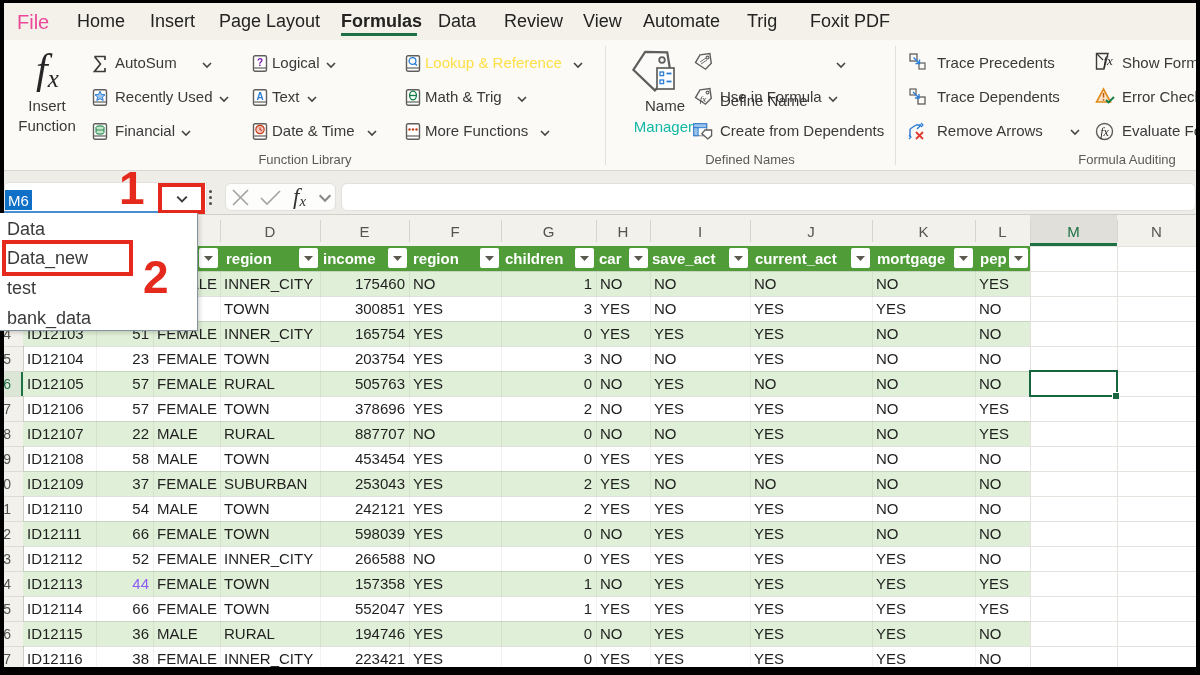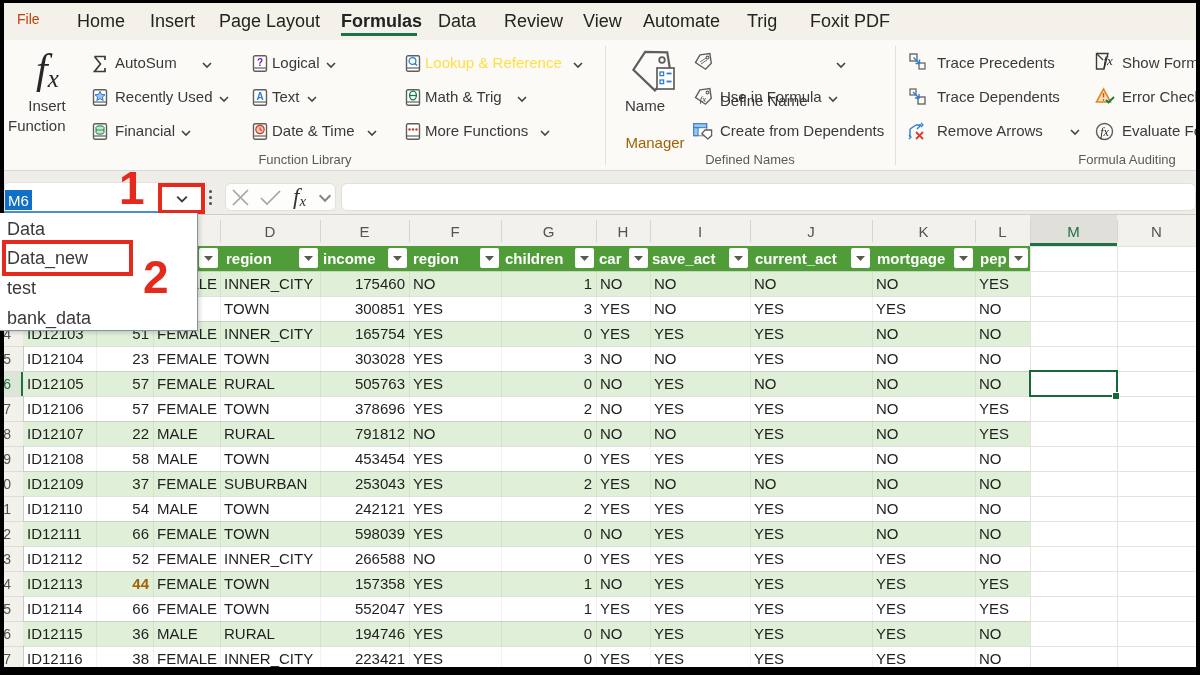--- a/index.html
+++ b/index.html
@@ -1,41 +1,41 @@
 <!DOCTYPE html>
 <html><head><meta charset="utf-8"><style>
 *{margin:0;padding:0;box-sizing:border-box;}
 body{font-family:"Liberation Sans",sans-serif;width:1200px;height:675px;overflow:hidden;background:#000;position:relative;}
 div{position:absolute;}
 svg{position:absolute;overflow:visible;}
 </style></head><body>
 <div style="left:4px;top:3px;width:1192px;height:664px;background:#fff;"></div>
 <div style="left:4px;top:3px;width:1192px;height:37px;background:#f3f1ea;"></div>
-<div style="left:17px;top:11px;font-size:14px;color:#c2410c;white-space:nowrap;">File</div>
+<div style="left:17px;top:11px;font-size:20px;color:#ec4899;white-space:nowrap;">File</div>
 <div style="left:77px;top:11px;font-size:18px;color:#242321;white-space:nowrap;">Home</div>
 <div style="left:150px;top:11px;font-size:18px;color:#242321;white-space:nowrap;">Insert</div>
 <div style="left:219px;top:11px;font-size:18px;color:#242321;white-space:nowrap;">Page Layout</div>
 <div style="left:341px;top:11px;font-size:18px;color:#242321;font-weight:bold;white-space:nowrap;">Formulas</div>
 <div style="left:438px;top:11px;font-size:18px;color:#242321;white-space:nowrap;">Data</div>
 <div style="left:504px;top:11px;font-size:18px;color:#242321;white-space:nowrap;">Review</div>
 <div style="left:583px;top:11px;font-size:18px;color:#242321;white-space:nowrap;">View</div>
 <div style="left:643px;top:11px;font-size:18px;color:#242321;white-space:nowrap;">Automate</div>
 <div style="left:747px;top:11px;font-size:18px;color:#242321;white-space:nowrap;">Trig</div>
 <div style="left:810px;top:11px;font-size:18px;color:#242321;white-space:nowrap;">Foxit PDF</div>
 <div style="left:341px;top:33px;width:76px;height:3px;background:#1e7145;"></div>
 <div style="left:4px;top:40px;width:1192px;height:130px;background:#fbfaf7;"></div>
 <div style="left:4px;top:170px;width:1192px;height:1px;background:#d9d7d2;"></div>
 <div style="left:605px;top:46px;width:1px;height:119px;background:#e2e0db;"></div>
 <div style="left:895px;top:46px;width:1px;height:119px;background:#e2e0db;"></div>
 <div style="left:225px;top:152px;width:160px;text-align:center;font-size:13px;color:#5b5a57;">Function Library</div>
 <div style="left:670px;top:152px;width:160px;text-align:center;font-size:13px;color:#5b5a57;">Defined Names</div>
 <div style="left:1047px;top:152px;width:160px;text-align:center;font-size:13px;color:#5b5a57;">Formula Auditing</div>
 <div style="left:36px;top:45px;width:40px;height:46px;font-family:'Liberation Serif',serif;font-style:italic;color:#262626;"><span style="font-size:42px;">f</span><span style="font-size:25px;position:relative;top:4px;">x</span></div>
 <div style="left:15px;top:97px;width:64px;text-align:center;font-size:15px;color:#3a3938;">Insert</div>
-<div style="left:8px;top:117px;width:78px;text-align:left;font-size:15px;color:#3a3938;">Function</div>
+<div style="left:8px;top:117px;width:78px;text-align:center;font-size:15px;color:#3a3938;">Function</div>
 <svg style="left:92px;top:55px" width="16" height="18" viewBox="0 0 16 18">
     <path d="M2.5 1.5 H13 V5 M2.5 1.5 L8.5 9 L2.5 16.5 H13 V13" fill="none" stroke="#3c3b39" stroke-width="1.7"></path>
   </svg>
 <div style="left:115px;top:54px;font-size:15px;color:#3a3938;white-space:nowrap;">AutoSum</div>
 <svg style="left:202px;top:62px" width="10" height="6" viewBox="0 0 10 6">
     <polyline points="1,1 5,5 9,1" fill="none" stroke="#454442" stroke-width="1.6"></polyline>
   </svg>
 <svg style="left:92px;top:89px" width="16" height="17" viewBox="0 0 16 17">
     <rect x="1.5" y="0.75" width="13" height="15.5" rx="1.5" fill="#fff" stroke="#5f5e5c" stroke-width="1.4"></rect>
     <line x1="2" y1="13" x2="14" y2="13" stroke="#5f5e5c" stroke-width="1.2"></line>
@@ -117,22 +117,22 @@
   </svg>
 <svg style="left:632px;top:49px" width="44" height="44" viewBox="0 0 44 44">
     <path d="M14.5 2.5 L36.5 4.5 L38.5 26.5 L21.5 41.5 L1.5 19.5 Z" fill="#fbfaf8" stroke="#5f5e5c" stroke-width="2.2" transform="rotate(-4 20 22)"></path>
     <circle cx="30" cy="11" r="2.8" fill="none" stroke="#5f5e5c" stroke-width="1.8"></circle>
     <rect x="25" y="19" width="17" height="21" fill="#fff" stroke="#5f5e5c" stroke-width="1.7"></rect>
     <rect x="28" y="23" width="3.6" height="3.6" fill="none" stroke="#2b7cd3" stroke-width="1.3"></rect>
     <line x1="34.5" y1="24.5" x2="39.5" y2="24.5" stroke="#2b7cd3" stroke-width="1.8"></line>
     <rect x="28" y="31" width="3.6" height="3.6" fill="none" stroke="#2b7cd3" stroke-width="1.3"></rect>
     <line x1="34.5" y1="32.5" x2="39.5" y2="32.5" stroke="#2b7cd3" stroke-width="1.8"></line>
   </svg>
-<div style="left:625px;top:97px;width:60px;text-align:left;font-size:15px;color:#3a3938;">Name</div>
-<div style="left:617px;top:134px;width:76px;text-align:center;font-size:15px;color:#a16207;">Manager</div>
+<div style="left:625px;top:97px;width:60px;text-align:right;font-size:15px;color:#3a3938;">Name</div>
+<div style="left:617px;top:118px;width:76px;text-align:right;font-size:15px;color:#14b8a6;">Manager</div>
 <svg style="left:694px;top:53px" width="19" height="18" viewBox="0 0 19 18">
     <path d="M7 1.5 L17 1.5 L17 11.5 L10.5 16.5 L1.5 8.5 Z" fill="#fbfaf8" stroke="#5f5e5c" stroke-width="1.4" transform="rotate(-8 9 9)"></path>
     <circle cx="13.5" cy="4.5" r="1.4" fill="none" stroke="#5f5e5c" stroke-width="1.1"></circle>
     <line x1="6" y1="9" x2="12" y2="5" stroke="#5f5e5c" stroke-width="0.9"></line>
     <line x1="7" y1="11" x2="13" y2="7" stroke="#5f5e5c" stroke-width="0.9"></line>
   </svg>
 <div style="left:720px;top:54px;font-size:15px;color:#3a3938;white-space:nowrap;margin-top:38px;">Define Name</div>
 <svg style="left:836px;top:62px" width="10" height="6" viewBox="0 0 10 6">
     <polyline points="1,1 5,5 9,1" fill="none" stroke="#454442" stroke-width="1.6"></polyline>
   </svg>
@@ -379,21 +379,21 @@
 <div style="left:600px;top:325px;font-size:15px;color:#1f1f1f;white-space:nowrap;">YES</div>
 <div style="left:654px;top:325px;font-size:15px;color:#1f1f1f;white-space:nowrap;">YES</div>
 <div style="left:754px;top:325px;font-size:15px;color:#1f1f1f;white-space:nowrap;">YES</div>
 <div style="left:876px;top:325px;font-size:15px;color:#1f1f1f;white-space:nowrap;">NO</div>
 <div style="left:979px;top:325px;font-size:15px;color:#1f1f1f;white-space:nowrap;">NO</div>
 <div style="left:23px;top:346px;width:1007px;height:1px;background:rgba(90,90,80,0.18);"></div>
 <div style="left:27px;top:350px;font-size:15px;color:#1f1f1f;white-space:nowrap;">ID12104</div>
 <div style="left:96px;top:350px;width:53px;text-align:right;font-size:15px;color:#1f1f1f;">23</div>
 <div style="left:157px;top:350px;font-size:15px;color:#1f1f1f;white-space:nowrap;">FEMALE</div>
 <div style="left:224px;top:350px;font-size:15px;color:#1f1f1f;white-space:nowrap;">TOWN</div>
-<div style="left:320px;top:350px;width:85px;text-align:right;font-size:15px;color:#1f1f1f;">303028</div>
+<div style="left:320px;top:350px;width:85px;text-align:right;font-size:15px;color:#1f1f1f;">203754</div>
 <div style="left:413px;top:350px;font-size:15px;color:#1f1f1f;white-space:nowrap;">YES</div>
 <div style="left:501px;top:350px;width:91px;text-align:right;font-size:15px;color:#1f1f1f;">3</div>
 <div style="left:600px;top:350px;font-size:15px;color:#1f1f1f;white-space:nowrap;">NO</div>
 <div style="left:654px;top:350px;font-size:15px;color:#1f1f1f;white-space:nowrap;">NO</div>
 <div style="left:754px;top:350px;font-size:15px;color:#1f1f1f;white-space:nowrap;">YES</div>
 <div style="left:876px;top:350px;font-size:15px;color:#1f1f1f;white-space:nowrap;">NO</div>
 <div style="left:979px;top:350px;font-size:15px;color:#1f1f1f;white-space:nowrap;">NO</div>
 <div style="left:23px;top:371px;width:1007px;height:25px;background:#e0efd7;"></div>
 <div style="left:23px;top:371px;width:1007px;height:1px;background:rgba(90,90,80,0.18);"></div>
 <div style="left:27px;top:375px;font-size:15px;color:#1f1f1f;white-space:nowrap;">ID12105</div>
@@ -420,21 +420,21 @@
 <div style="left:654px;top:400px;font-size:15px;color:#1f1f1f;white-space:nowrap;">YES</div>
 <div style="left:754px;top:400px;font-size:15px;color:#1f1f1f;white-space:nowrap;">YES</div>
 <div style="left:876px;top:400px;font-size:15px;color:#1f1f1f;white-space:nowrap;">NO</div>
 <div style="left:979px;top:400px;font-size:15px;color:#1f1f1f;white-space:nowrap;">YES</div>
 <div style="left:23px;top:421px;width:1007px;height:25px;background:#e0efd7;"></div>
 <div style="left:23px;top:421px;width:1007px;height:1px;background:rgba(90,90,80,0.18);"></div>
 <div style="left:27px;top:425px;font-size:15px;color:#1f1f1f;white-space:nowrap;">ID12107</div>
 <div style="left:96px;top:425px;width:53px;text-align:right;font-size:15px;color:#1f1f1f;">22</div>
 <div style="left:157px;top:425px;font-size:15px;color:#1f1f1f;white-space:nowrap;">MALE</div>
 <div style="left:224px;top:425px;font-size:15px;color:#1f1f1f;white-space:nowrap;">RURAL</div>
-<div style="left:320px;top:425px;width:85px;text-align:right;font-size:15px;color:#1f1f1f;">791812</div>
+<div style="left:320px;top:425px;width:85px;text-align:right;font-size:15px;color:#1f1f1f;">887707</div>
 <div style="left:413px;top:425px;font-size:15px;color:#1f1f1f;white-space:nowrap;">NO</div>
 <div style="left:501px;top:425px;width:91px;text-align:right;font-size:15px;color:#1f1f1f;">0</div>
 <div style="left:600px;top:425px;font-size:15px;color:#1f1f1f;white-space:nowrap;">NO</div>
 <div style="left:654px;top:425px;font-size:15px;color:#1f1f1f;white-space:nowrap;">NO</div>
 <div style="left:754px;top:425px;font-size:15px;color:#1f1f1f;white-space:nowrap;">YES</div>
 <div style="left:876px;top:425px;font-size:15px;color:#1f1f1f;white-space:nowrap;">NO</div>
 <div style="left:979px;top:425px;font-size:15px;color:#1f1f1f;white-space:nowrap;">YES</div>
 <div style="left:23px;top:446px;width:1007px;height:1px;background:rgba(90,90,80,0.18);"></div>
 <div style="left:27px;top:450px;font-size:15px;color:#1f1f1f;white-space:nowrap;">ID12108</div>
 <div style="left:96px;top:450px;width:53px;text-align:right;font-size:15px;color:#1f1f1f;">58</div>
@@ -498,21 +498,21 @@
 <div style="left:413px;top:550px;font-size:15px;color:#1f1f1f;white-space:nowrap;">NO</div>
 <div style="left:501px;top:550px;width:91px;text-align:right;font-size:15px;color:#1f1f1f;">0</div>
 <div style="left:600px;top:550px;font-size:15px;color:#1f1f1f;white-space:nowrap;">YES</div>
 <div style="left:654px;top:550px;font-size:15px;color:#1f1f1f;white-space:nowrap;">YES</div>
 <div style="left:754px;top:550px;font-size:15px;color:#1f1f1f;white-space:nowrap;">YES</div>
 <div style="left:876px;top:550px;font-size:15px;color:#1f1f1f;white-space:nowrap;">YES</div>
 <div style="left:979px;top:550px;font-size:15px;color:#1f1f1f;white-space:nowrap;">NO</div>
 <div style="left:23px;top:571px;width:1007px;height:25px;background:#e0efd7;"></div>
 <div style="left:23px;top:571px;width:1007px;height:1px;background:rgba(90,90,80,0.18);"></div>
 <div style="left:27px;top:575px;font-size:15px;color:#1f1f1f;white-space:nowrap;">ID12113</div>
-<div style="left:96px;top:575px;width:53px;text-align:right;font-size:15px;color:#a16207;font-weight:bold;">44</div>
+<div style="left:96px;top:575px;width:53px;text-align:right;font-size:15px;color:#8b5cf6;">44</div>
 <div style="left:157px;top:575px;font-size:15px;color:#1f1f1f;white-space:nowrap;">FEMALE</div>
 <div style="left:224px;top:575px;font-size:15px;color:#1f1f1f;white-space:nowrap;">TOWN</div>
 <div style="left:320px;top:575px;width:85px;text-align:right;font-size:15px;color:#1f1f1f;">157358</div>
 <div style="left:413px;top:575px;font-size:15px;color:#1f1f1f;white-space:nowrap;">YES</div>
 <div style="left:501px;top:575px;width:91px;text-align:right;font-size:15px;color:#1f1f1f;">1</div>
 <div style="left:600px;top:575px;font-size:15px;color:#1f1f1f;white-space:nowrap;">NO</div>
 <div style="left:654px;top:575px;font-size:15px;color:#1f1f1f;white-space:nowrap;">YES</div>
 <div style="left:754px;top:575px;font-size:15px;color:#1f1f1f;white-space:nowrap;">YES</div>
 <div style="left:876px;top:575px;font-size:15px;color:#1f1f1f;white-space:nowrap;">YES</div>
 <div style="left:979px;top:575px;font-size:15px;color:#1f1f1f;white-space:nowrap;">YES</div>

